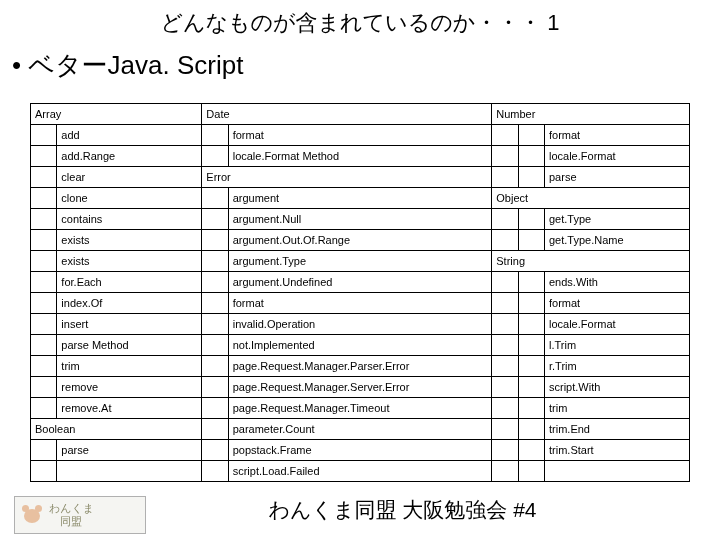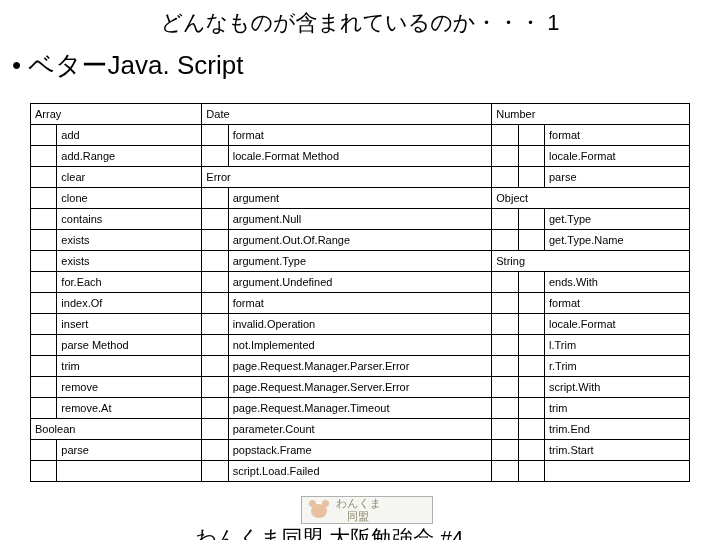--- a/index.html
+++ b/index.html
@@ -46,23 +46,21 @@
   col.c4 { width: 40%; }
   col.c5 { width: 4%; }
   col.c6 { width: 4%; }
   col.c7 { width: 22%; }
   .footer {
     position: absolute;
     bottom: 0;
     left: 0;
     right: 0;
     display: flex;
-    align-items: center;
     height: 44px;
-    flex-direction: column;
   }
   .logo-box {
     width: 132px;
     height: 38px;
     border: 1px solid #b0b0b0;
     background: #f5f5f2;
     display: flex;
     align-items: center;
     padding-left: 6px;
     gap: 6px;

